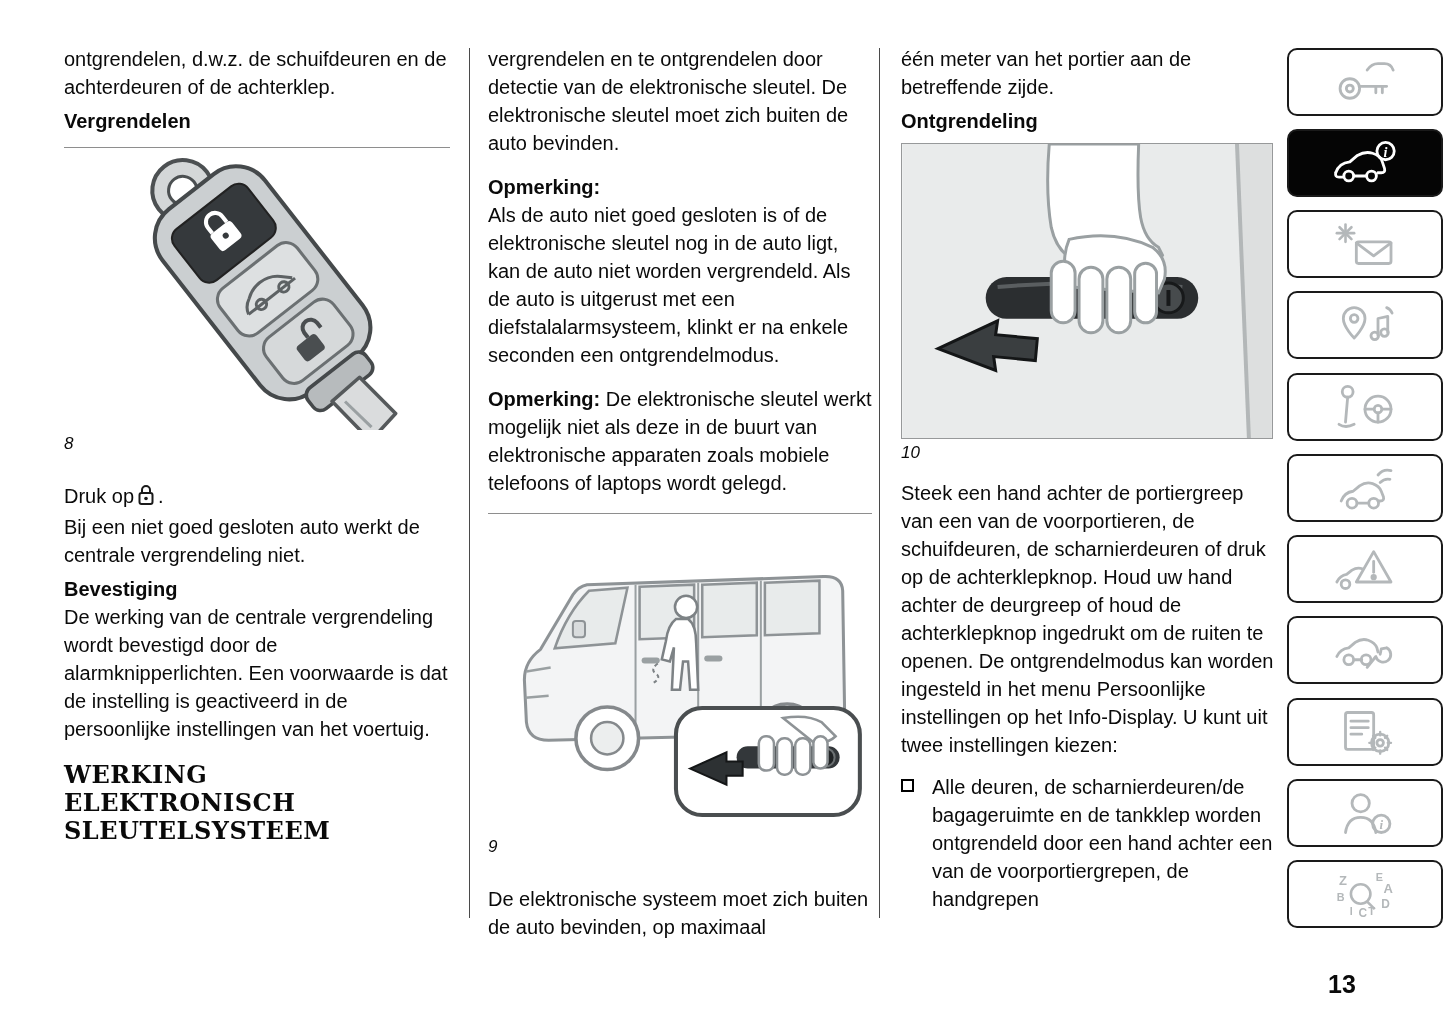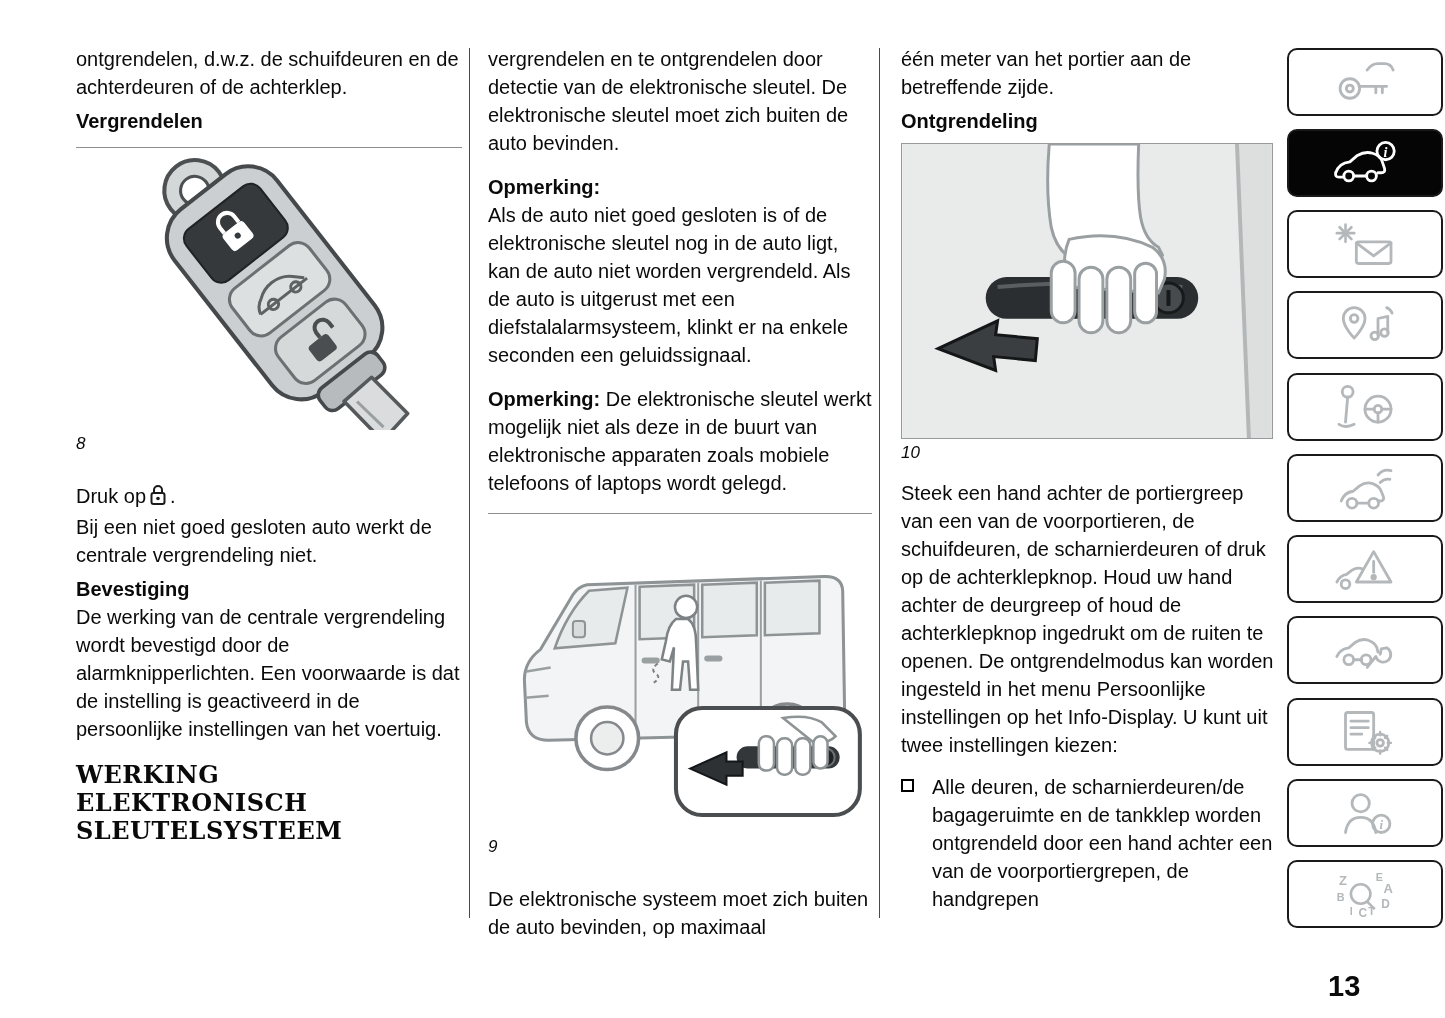--- a/index.html
+++ b/index.html
@@ -1,20 +1,20 @@
 <!DOCTYPE html>
 <html><head>
 <meta charset="utf-8">
 <style>
   * { box-sizing: border-box; margin: 0; padding: 0; }
   body { background: #ffffff; font-family: "Liberation Sans", sans-serif; }
   .page { position: relative; width: 1445px; height: 1018px; background: #fff; overflow: hidden; color:#0a0a0a; }
 
   .col { position: absolute; top: 45px; font-size: 20px; line-height: 28px; }
-  .col-1 { left: 76px;  width: 386px; }
+  .col-1 { left: 64px;  width: 386px; }
   .col-2 { left: 488px; width: 384px; }
   .col-3 { left: 901px; width: 380px; }
 
   .vrule { position: absolute; top: 48px; height: 870px; width: 1px; background: #4a4a4a; }
   .vrule-1 { left: 469px; } .vrule-2 { left: 879px; }
 
   p { margin: 0; }
   .b { font-weight: bold; }
   .mt-s { margin-top: 6px; } .mt-m { margin-top: 16px; } .mt-l { margin-top: 26px; }
   .rule { border: 0; border-top: 1.5px solid #8e8e8e; margin: 12px 0 6px 0; }
@@ -29,21 +29,21 @@
 
   .bullet { display: flex; gap: 18px; margin-top: 14px; }
   .bullet .sq { width: 13px; height: 13px; border: 2px solid #000; margin-top: 6px; flex: none; }
 
   .side-btn { position: absolute; left: 1287px; width: 156px; height: 68px;
               border: 2px solid #1a1a1a; border-radius: 10px; background: #fff;
               display: flex; align-items: center; justify-content: center; cursor: pointer; }
   .side-btn.active { background: #050505; }
   .side-btn svg { width: 74px; height: 52px; }
 
-  .pageno { position: absolute; left: 1328px; top: 970px; font-size: 29px; font-weight: bold; }
+  .pageno { position: absolute; left: 1328px; top: 970px; font-size: 25px; font-weight: bold; }
 </style>
 </head>
 <body>
 
 <div class="page">
 
   <div class="col col-1">
     <p>ontgrendelen, d.w.z. de schuifdeuren en de achterdeuren of de achterklep.</p>
     <p class="b mt-s">Vergrendelen</p>
 
@@ -87,21 +87,21 @@
     <p class="sect-head">WERKING ELEKTRONISCH SLEUTELSYSTEEM</p>
   </div>
 
   <div class="vrule vrule-1"></div>
 
   <div class="col col-2">
     <p>vergrendelen en te ontgrendelen door detectie van de elektronische sleutel. De elektronische sleutel moet zich buiten de auto bevinden.</p>
 
     <p class="mt-m">
       <span class="b">Opmerking:</span><br>
-      <span>Als de auto niet goed gesloten is of de elektronische sleutel nog in de auto ligt, kan de auto niet worden vergrendeld. Als de auto is uitgerust met een diefstalalarmsysteem, klinkt er na enkele seconden een geluidssignaal.</span>
+      <span>Als de auto niet goed gesloten is of de elektronische sleutel nog in de auto ligt, kan de auto niet worden vergrendeld. Als de auto is uitgerust met een diefstalalarmsysteem, klinkt er na enkele seconden een ontgrendelmodus.</span>
     </p>
 
     <p class="mt-m">
       <span class="b">Opmerking:</span><span> De elektronische sleutel werkt mogelijk niet als deze in de buurt van elektronische apparaten zoals mobiele telefoons of laptops wordt gelegd.</span>
     </p>
 
     <hr class="rule" style="margin-top:16px">
     <svg class="fig-svg" viewBox="0 0 380 310">
       <path d="M98,64 L332,56 Q350,55 351,70 L353,196 Q353,210 340,211 L60,218 Q40,218 38,200 L36,158 Q36,140 52,128 L84,74 Q89,66 98,64 Z" fill="#f3f4f5" stroke="#8e9396" stroke-width="3"></path>
       <path d="M100,70 L138,67 L126,122 L66,127 Q78,92 100,70 Z" fill="#e8ebeb" stroke="#8e9396" stroke-width="2.5"></path>

